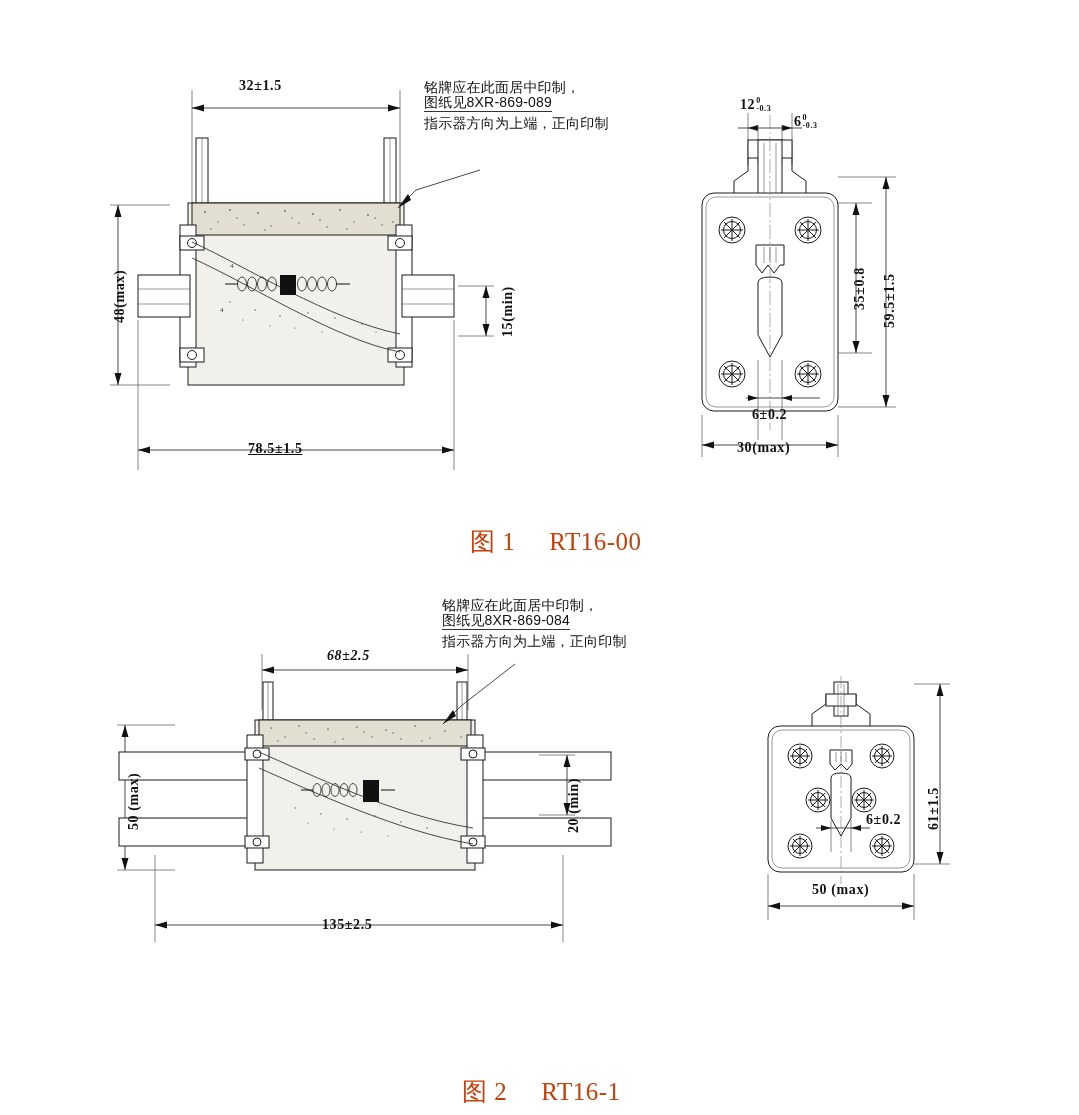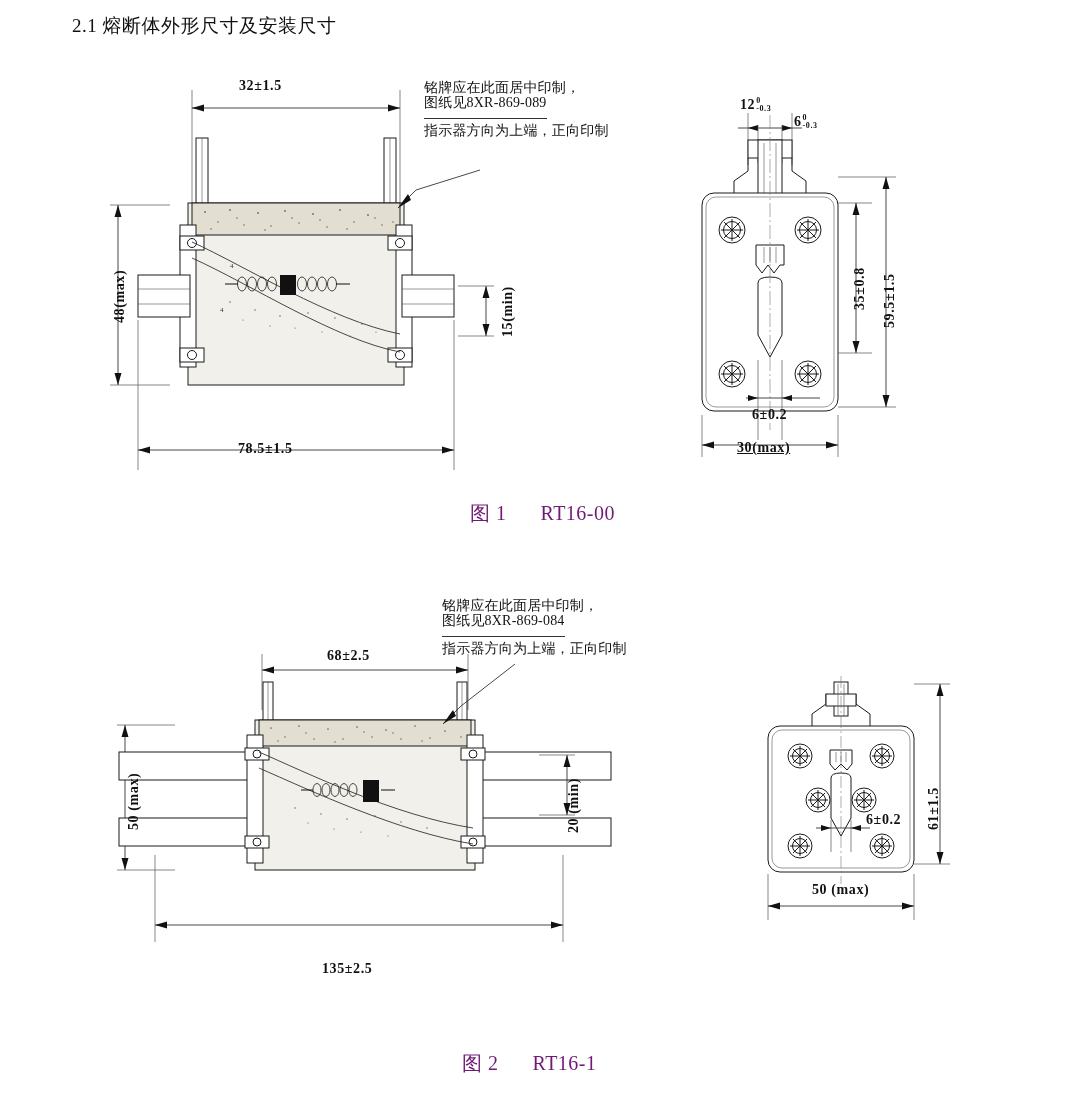--- a/index.html
+++ b/index.html
@@ -28,24 +28,25 @@
     font-family: "Liberation Serif", serif;
     font-size: 19px;
     letter-spacing: 0.5px;
     color: #111;
     white-space: nowrap;
   }
   
   .fig-caption {
     position: absolute;
     font-family: "Liberation Serif", serif;
-    font-size: 20px;
-    color: #701a75;
+    font-size: 25px;
+    color: #c2410c;
     white-space: nowrap;
     letter-spacing: 0.5px;
+    margin-top: 25px;
   }
   #fig1-caption { left: 470px; top: 500px; }
   #fig2-caption { left: 462px; top: 1050px; }
   .cap-gap { display: inline-block; width: 34px; }
 
   
   .drawing {
     position: absolute;
   }
   .drawing svg { display: block; }
@@ -86,30 +87,28 @@
     white-space: nowrap;
     line-height: 15px;
     letter-spacing: 0.2px;
   }
   .note .note-line2 {
     padding-top: 4px;
   }
   .note-underline {
     border-bottom: 1px solid #333;
     display: inline-block;
-    padding-bottom: 8px;
-    font-family: Liberation Serif, serif;
+    padding-bottom: 1px;
   }
 </style>
 </head>
 <body>
 
 <div class="page">
 
-  <div class="section-heading">2.1 熔断体外形尺寸及安装尺寸</div>
 
   <div class="drawing" style="left:80px; top:70px;">
     <svg width="460" height="420" viewBox="0 0 460 420">
       <g stroke="#1a1a1a" fill="none" stroke-width="1">
 
         <line x1="112" y1="20" x2="112" y2="140" stroke="#555" stroke-width="0.7"></line>
         <line x1="320" y1="20" x2="320" y2="140" stroke="#555" stroke-width="0.7"></line>
         <line x1="112" y1="38" x2="320" y2="38" stroke="#333" stroke-width="0.9"></line>
         <path d="M112,38 L124,34.5 L124,41.5 Z" fill="#111" stroke="none"></path>
         <path d="M320,38 L308,34.5 L308,41.5 Z" fill="#111" stroke="none"></path>
@@ -222,21 +221,21 @@
 
         <path d="M318,138 L336,120 L400,100" stroke="#333" stroke-width="0.9"></path>
         <path d="M318,138 L331,130 L328,124 Z" fill="#111" stroke="none"></path>
       </g>
     </svg>
   </div>
 
   <div class="dim" id="f1-top" style="left:239px; top:78px;">32±1.5</div>
   <div class="dim v" style="left:112px; top:323px;">48(max)</div>
   <div class="dim v" style="left:500px; top:337px;">15(min)</div>
-  <div class="dim" style="left:238px; top:441px;">78.5±1.5</div>
+  <div class="dim" style="left:248px; top:441px;text-decoration:underline;">78.5±1.5</div>
 
   <div class="note" style="left:424px; top:80px;">
     <div>铭牌应在此面居中印制，</div>
     <div class="note-underline">图纸见8XR-869-089</div>
     <div class="note-line2">指示器方向为上端，正向印制</div>
   </div>
 
   <div class="drawing" style="left:660px; top:85px;">
     <svg width="280" height="400" viewBox="0 0 280 400">
       <g stroke="#1a1a1a" fill="none" stroke-width="1">
@@ -330,21 +329,21 @@
 
   <div class="dim" style="left:740px; top:97px;">
     <span>12</span><span class="tol"><span>0</span><span>-0.3</span></span>
   </div>
   <div class="dim" style="left:794px; top:114px;">
     <span>6</span><span class="tol"><span>0</span><span>-0.3</span></span>
   </div>
   <div class="dim v" style="left:852px; top:310px;">35±0.8</div>
   <div class="dim v" style="left:882px; top:328px;">59.5±1.5</div>
   <div class="dim" style="left:752px; top:407px;">6±0.2</div>
-  <div class="dim" style="left:737px; top:440px;text-decoration:underline;">30(max)</div>
+  <div class="dim" style="left:737px; top:440px;">30(max)</div>
 
   <div class="fig-caption" id="fig1-caption">
     <span>图 1</span><span class="cap-gap"></span><span>RT16-00</span>
   </div>
 
   <div class="drawing" style="left:95px; top:640px;">
     <svg width="520" height="320" viewBox="0 0 520 320">
       <g stroke="#1a1a1a" fill="none" stroke-width="1">
 
         <line x1="167" y1="14" x2="167" y2="70" stroke="#555" stroke-width="0.7"></line>
@@ -442,24 +441,24 @@
         <line x1="60" y1="285" x2="468" y2="285" stroke="#333" stroke-width="0.9"></line>
         <path d="M60,285 L72,281.5 L72,288.5 Z" fill="#111" stroke="none"></path>
         <path d="M468,285 L456,281.5 L456,288.5 Z" fill="#111" stroke="none"></path>
 
         <path d="M348,84 L366,66 L420,24" stroke="#333" stroke-width="0.9"></path>
         <path d="M348,84 L361,76 L358,70 Z" fill="#111" stroke="none"></path>
       </g>
     </svg>
   </div>
 
-  <div class="dim" style="left:327px; top:648px;">68±2.5</div>
+  <div class="dim" style="left:327px; top:648px;font-style:italic;">68±2.5</div>
   <div class="dim v" style="left:126px; top:830px;">50 (max)</div>
   <div class="dim v" style="left:566px; top:833px;">20 (min)</div>
-  <div class="dim" style="left:322px; top:917px;margin-top:44px;">135±2.5</div>
+  <div class="dim" style="left:322px; top:917px;">135±2.5</div>
 
   <div class="note" style="left:442px; top:598px;">
     <div>铭牌应在此面居中印制，</div>
     <div class="note-underline">图纸见8XR-869-084</div>
     <div class="note-line2">指示器方向为上端，正向印制</div>
   </div>
 
   <div class="drawing" style="left:750px; top:670px;">
     <svg width="240" height="260" viewBox="0 0 240 260">
       <g stroke="#1a1a1a" fill="none" stroke-width="1">

